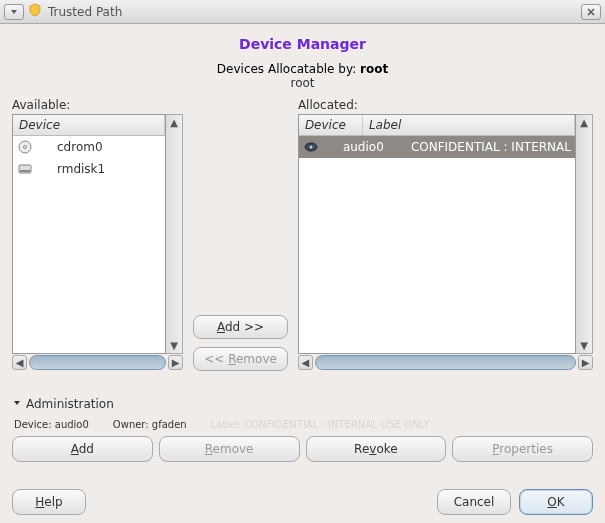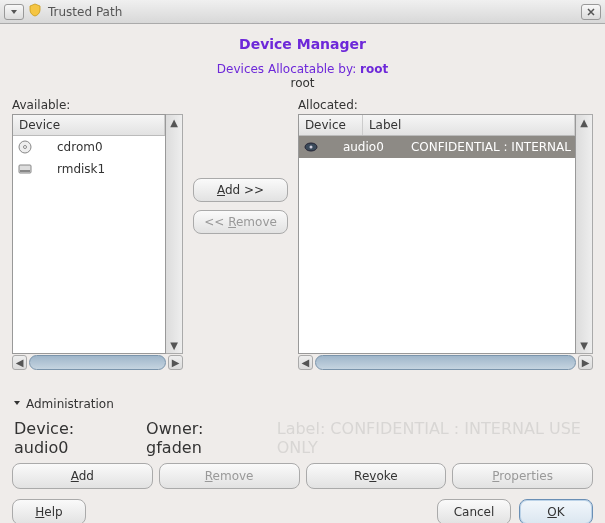--- a/index.html
+++ b/index.html
@@ -9,50 +9,50 @@
 .titlebar { height: 24px; background: linear-gradient(to bottom, #f0f0f0, #d8d8d8); border-bottom: 1px solid #aaa; display: flex; align-items: center; padding: 0 4px; }
 .titlebar-btn { width: 20px; height: 16px; background: linear-gradient(to bottom,#f8f8f8,#dcdcdc); border:1px solid #999; border-radius:3px; display:flex; align-items:center; justify-content:center; margin-right:4px; }
 .title-shield { margin-left: auto; margin-right: 6px; }
 .title-text { color:#555; font-size:12px; }
 .title-spacer { flex:1; }
 .title-close { width:20px; height:16px; background: linear-gradient(to bottom,#f8f8f8,#dcdcdc); border:1px solid #999; border-radius:3px; display:flex; align-items:center; justify-content:center; }
 
 
 .window-body { background: #efecea; height: calc(523px - 22px); padding: 8px 12px 10px 12px; display:flex; flex-direction:column; }
 .header-title { text-align:center; font-weight:bold; font-size:14px; color:#6d28d9; margin: 4px 0 10px 0; }
-.alloc-by { text-align:center; font-size:12px; color:#6d28d9; }
+.alloc-by { text-align:center; font-size:12px; color:#000000; }
 .alloc-by b { font-weight:bold; }
 .alloc-user { text-align:center; font-size:12px; color:#333; margin-bottom:4px; }
 
-.lists-row { display:flex; gap:6px; align-items:flex-start; margin-top:4px; }
+.lists-row { display:flex; gap:6px; align-items:flex-end; margin-top:4px; }
 .panel { flex:1; display:flex; flex-direction:column; }
 .panel-label { font-size:12px; color:#333; margin-bottom:2px; }
 .list-wrapper { display:flex; height:240px; }
 .list { flex:1; background:#fff; border:1px solid #999; overflow:hidden; }
 .col-headers { display:flex; background: linear-gradient(to bottom,#f6f6f6,#e2e2e2); border-bottom:1px solid #bbb; }
-.col-h { padding:3px 6px; font-size:12px; color:#333; border-right:1px solid #ccc; }
+.col-h { padding:3px 6px; font-size:12px; color:#333; border-right:1px solid #ccc;font-style:italic; }
 .rows { }
 .row { display:flex; align-items:center; padding:3px 4px; gap:6px; font-size:12px; color:#333; }
 .row.sel { background:#8d8a85; color:#fff; }
 .row .cell { white-space:nowrap; overflow:hidden;margin-left:18px; }
 .vscroll { width:17px; background:linear-gradient(to right,#dcdcdc,#eee); border:1px solid #aaa; border-left:none; display:flex; flex-direction:column; justify-content:space-between; align-items:center; }
 .arrow-btn { width:15px; height:15px; display:flex; align-items:center; justify-content:center; color:#555; font-size:10px; }
 .hscroll { height:17px; margin-top:0; display:flex; align-items:center; }
 .hscroll .arrow-btn { width:15px; height:15px; border:1px solid #aaa; background:linear-gradient(to bottom,#eee,#dcdcdc); border-radius:3px; }
 .hscroll-track { flex:1; height:15px; margin:0 2px; border:1px solid #7a94ab; border-radius:8px; background:linear-gradient(to bottom,#9fb6ca,#c5d4e0); }
 
 .mid-buttons { display:flex; flex-direction:column; gap:8px; justify-content:center; padding: 0 4px; margin-top:80px; }
 .btn { background:linear-gradient(to bottom,#fafafa,#e2e2e2); border:1px solid #aaa; border-radius:8px; padding:4px 10px; font-size:12px; color:#333; min-width:80px; text-align:center; }
 .btn.disabled { color:#999; }
 .btn .u { text-decoration:underline; }
 
 
 .admin-section { margin-top:6px; }
 .admin-toggle { display:flex; align-items:center; gap:4px; font-size:12px; color:#333; margin-bottom:8px;margin-top:20px; }
-.admin-info { display:flex; gap:24px; font-size:16px; color:#333; margin-bottom:6px; padding-left:2px; align-items:baseline; }
+.admin-info { display:flex; gap:24px; font-size:10px; color:#333; margin-bottom:6px; padding-left:2px; align-items:baseline; }
 .admin-info .dim { color:#d8d6d4; }
 .admin-buttons { display:flex; gap:6px; }
 .admin-buttons .btn { flex:1; padding:5px 8px; }
 
 
 .bottom-row { margin-top:auto; display:flex; padding-top:10px; }
 .bottom-row .spacer { flex:1; }
 .bottom-row .btn { min-width:74px; padding:5px 14px; }
 .bottom-row .btn.default { border:1px solid #6a8fb5; box-shadow: inset 0 0 0 1px #bcd3e8; background:linear-gradient(to bottom,#f2f7fb,#dbe6f0); }
 .bottom-row .btn + .btn { margin-left:8px; }

